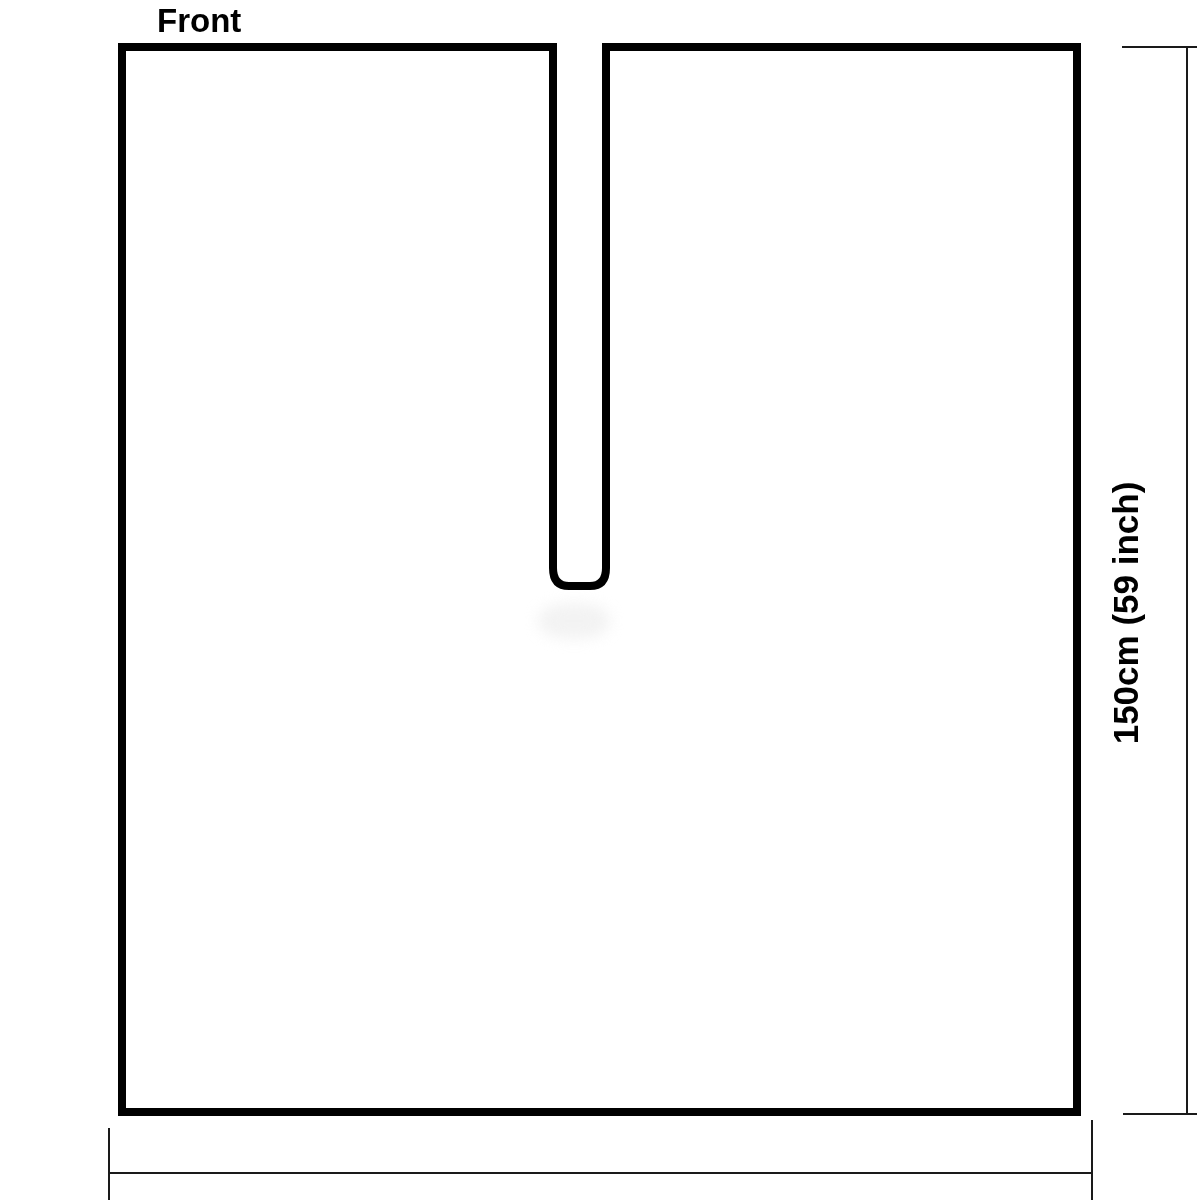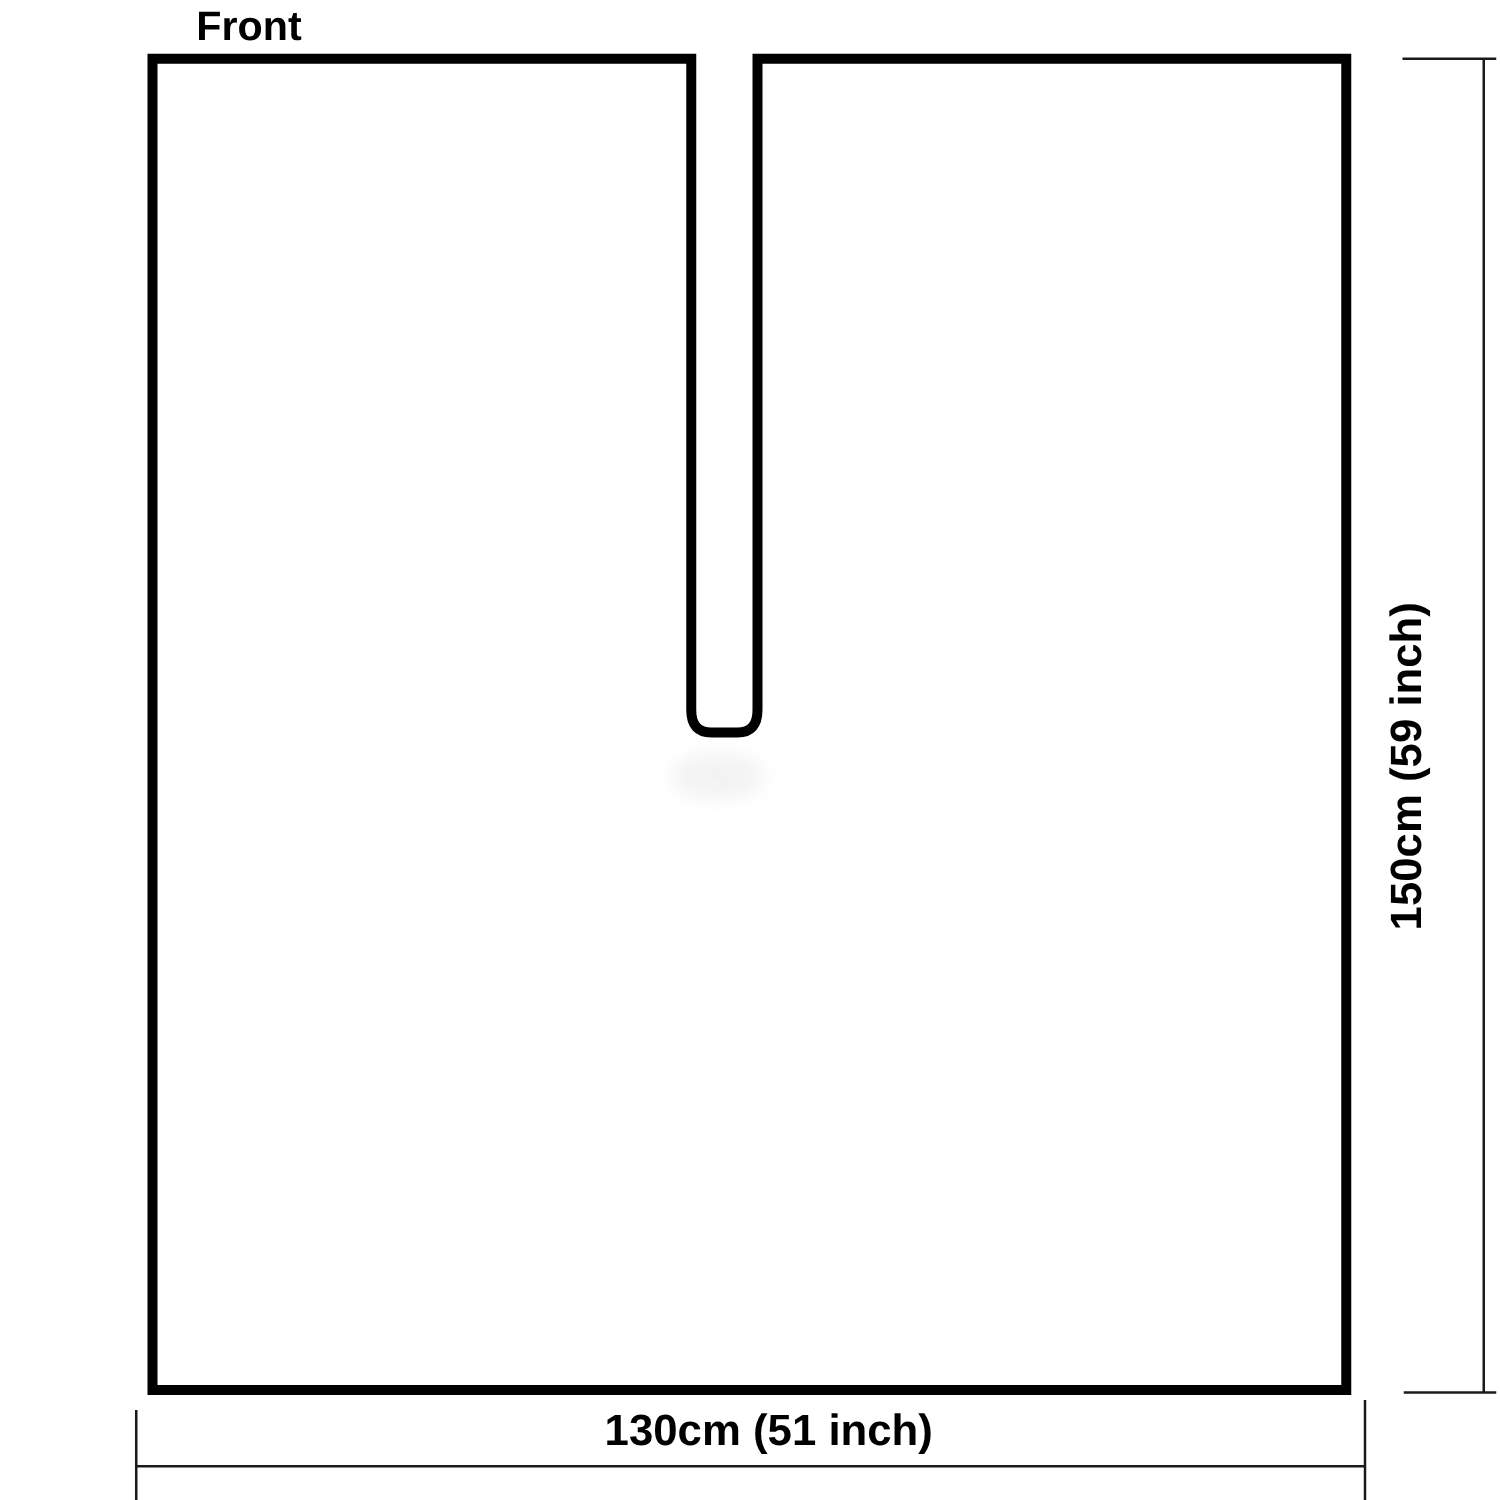--- a/index.html
+++ b/index.html
@@ -40,17 +40,16 @@
 
     <line class="dim" x1="109" y1="1128" x2="109" y2="1200"></line>
     <line class="dim" x1="109" y1="1173" x2="1092" y2="1173"></line>
     <line class="dim" x1="1092" y1="1120" x2="1092" y2="1200"></line>
   </svg>
 
   <div class="watermark"></div>
 
   <div class="label front-label">Front</div>
 
-  <div class="label bottom-dim-label">130cm (51 inch)</div>
 
   <div class="label right-dim-label">150cm (59 inch)</div>
 
 </div>
 
 </body></html>

